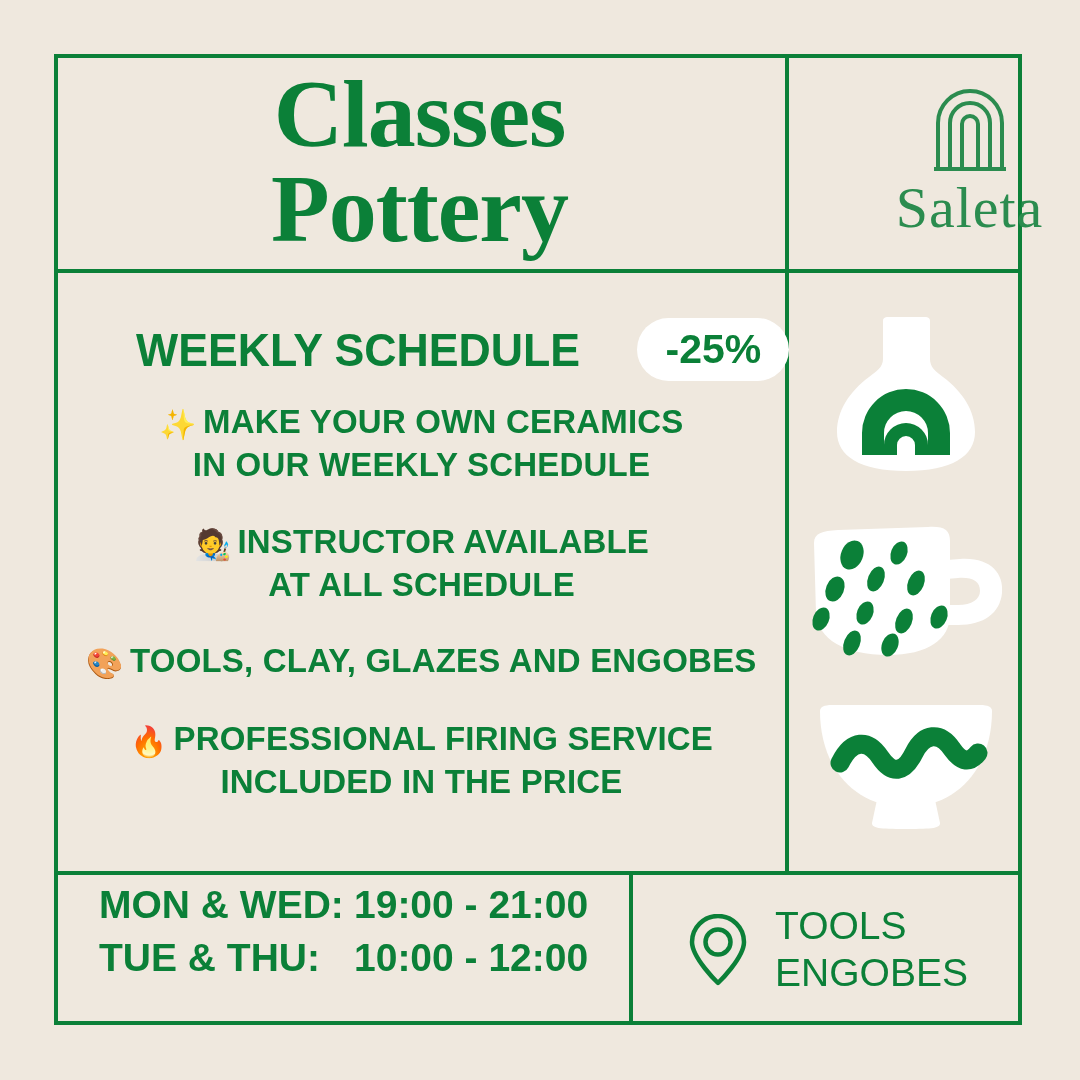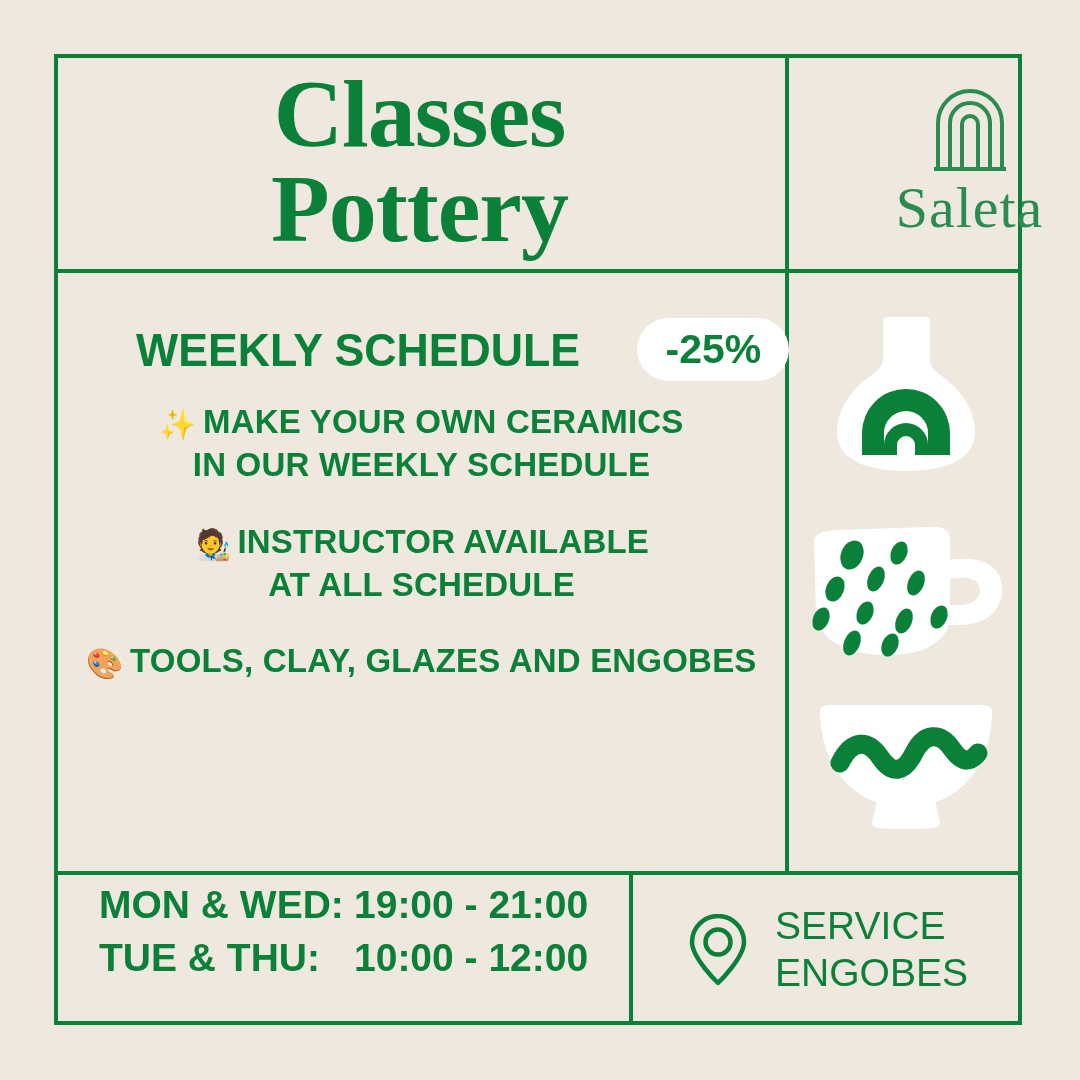--- a/index.html
+++ b/index.html
@@ -284,20 +284,24 @@
 
       <div class="feature">
         <span class="emoji">🧑‍🎨</span><span>INSTRUCTOR AVAILABLE</span>
         <span class="l2">AT ALL SCHEDULE</span>
       </div>
 
       <div class="feature">
         <span class="emoji">🎨</span><span>TOOLS, CLAY, GLAZES AND ENGOBES</span>
       </div>
 
+      <div class="feature">
+        <span class="emoji">🔥</span><span>PROFESSIONAL FIRING SERVICE</span>
+        <span class="l2">INCLUDED IN THE PRICE</span>
+      </div>
 
     </div>
   </div>
 
   <div class="illus-col">
 
     <span class="vessel vessel-vase">
       <svg viewBox="0 0 170 160" width="170" height="160" aria-hidden="true">
         <path d="M62 6 C62 3 64 2 67 2 L104 2 C107 2 109 3 109 6
                  L109 44 C109 52 114 56 122 62
@@ -365,18 +369,18 @@
   </div>
 
   <div class="loc-block">
     <span class="pin-icon">
       <svg viewBox="0 0 62 72" width="62" height="72" aria-hidden="true">
         <path d="M31 69 C31 69 57 44 57 28 A26 26 0 0 0 5 28 C5 44 31 69 31 69 Z" fill="none" stroke="#0b8038" stroke-width="4.5" stroke-linejoin="round"></path>
         <circle cx="31" cy="28" r="12.5" fill="none" stroke="#0b8038" stroke-width="4.5"></circle>
       </svg>
     </span>
     <div class="loc-text">
-      <span>SERVICE</span>
+      <span>TOOLS</span>
       <span>ENGOBES</span>
     </div>
   </div>
 
 </div>
 
 </body></html>

